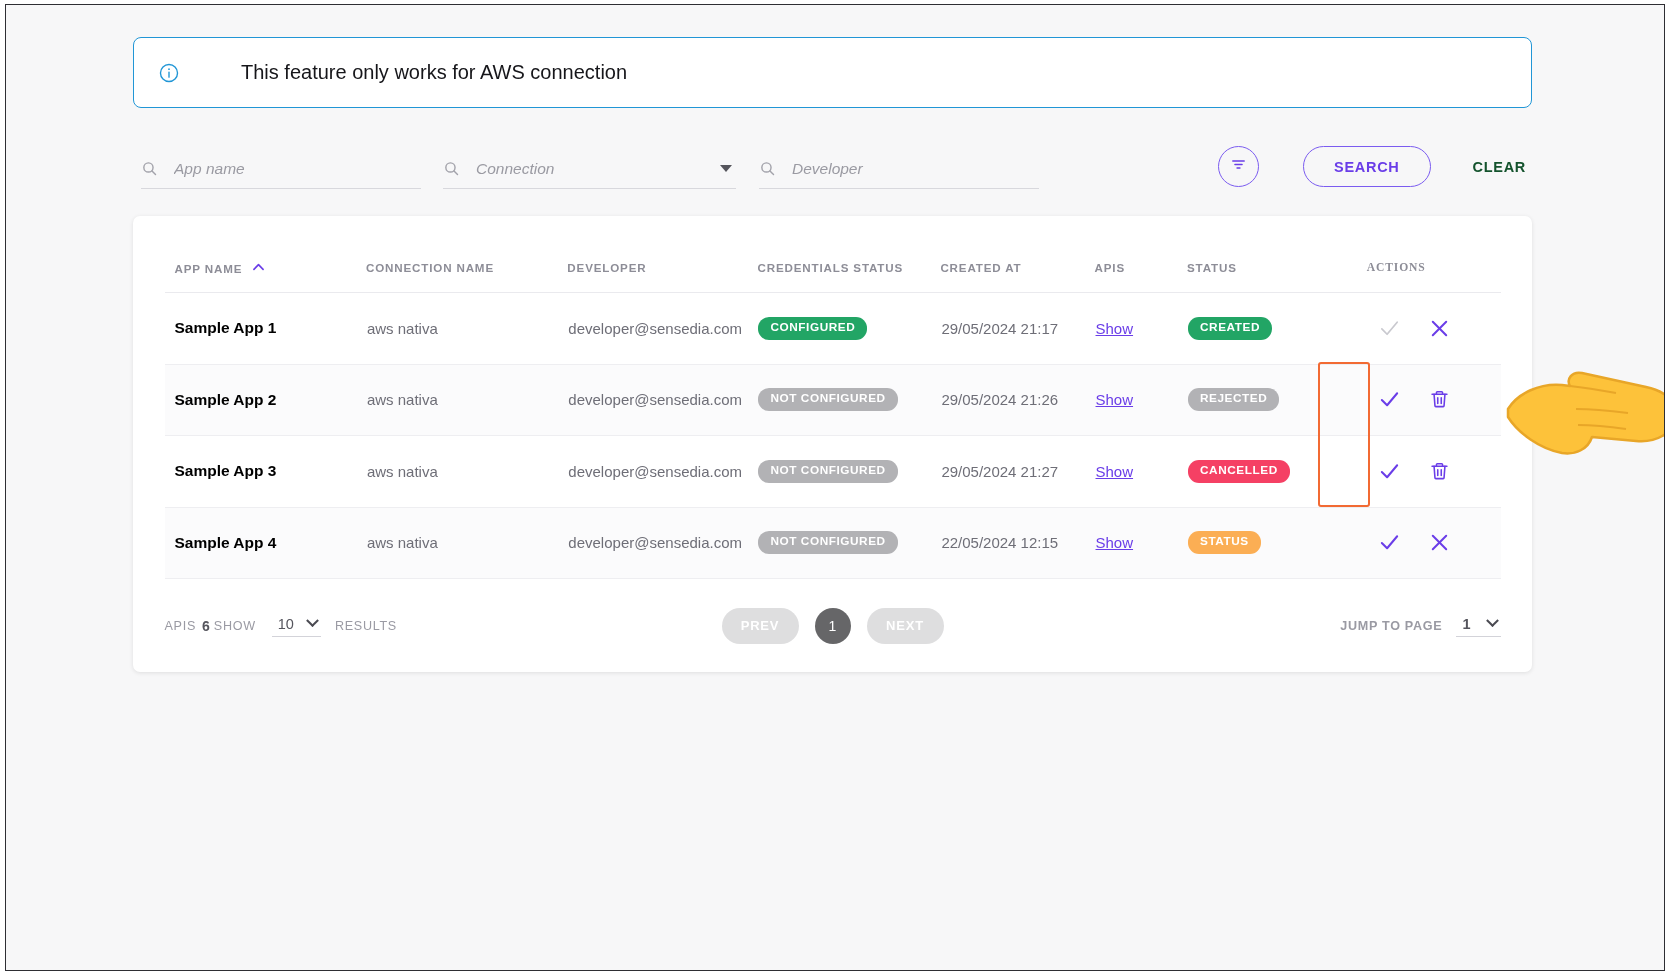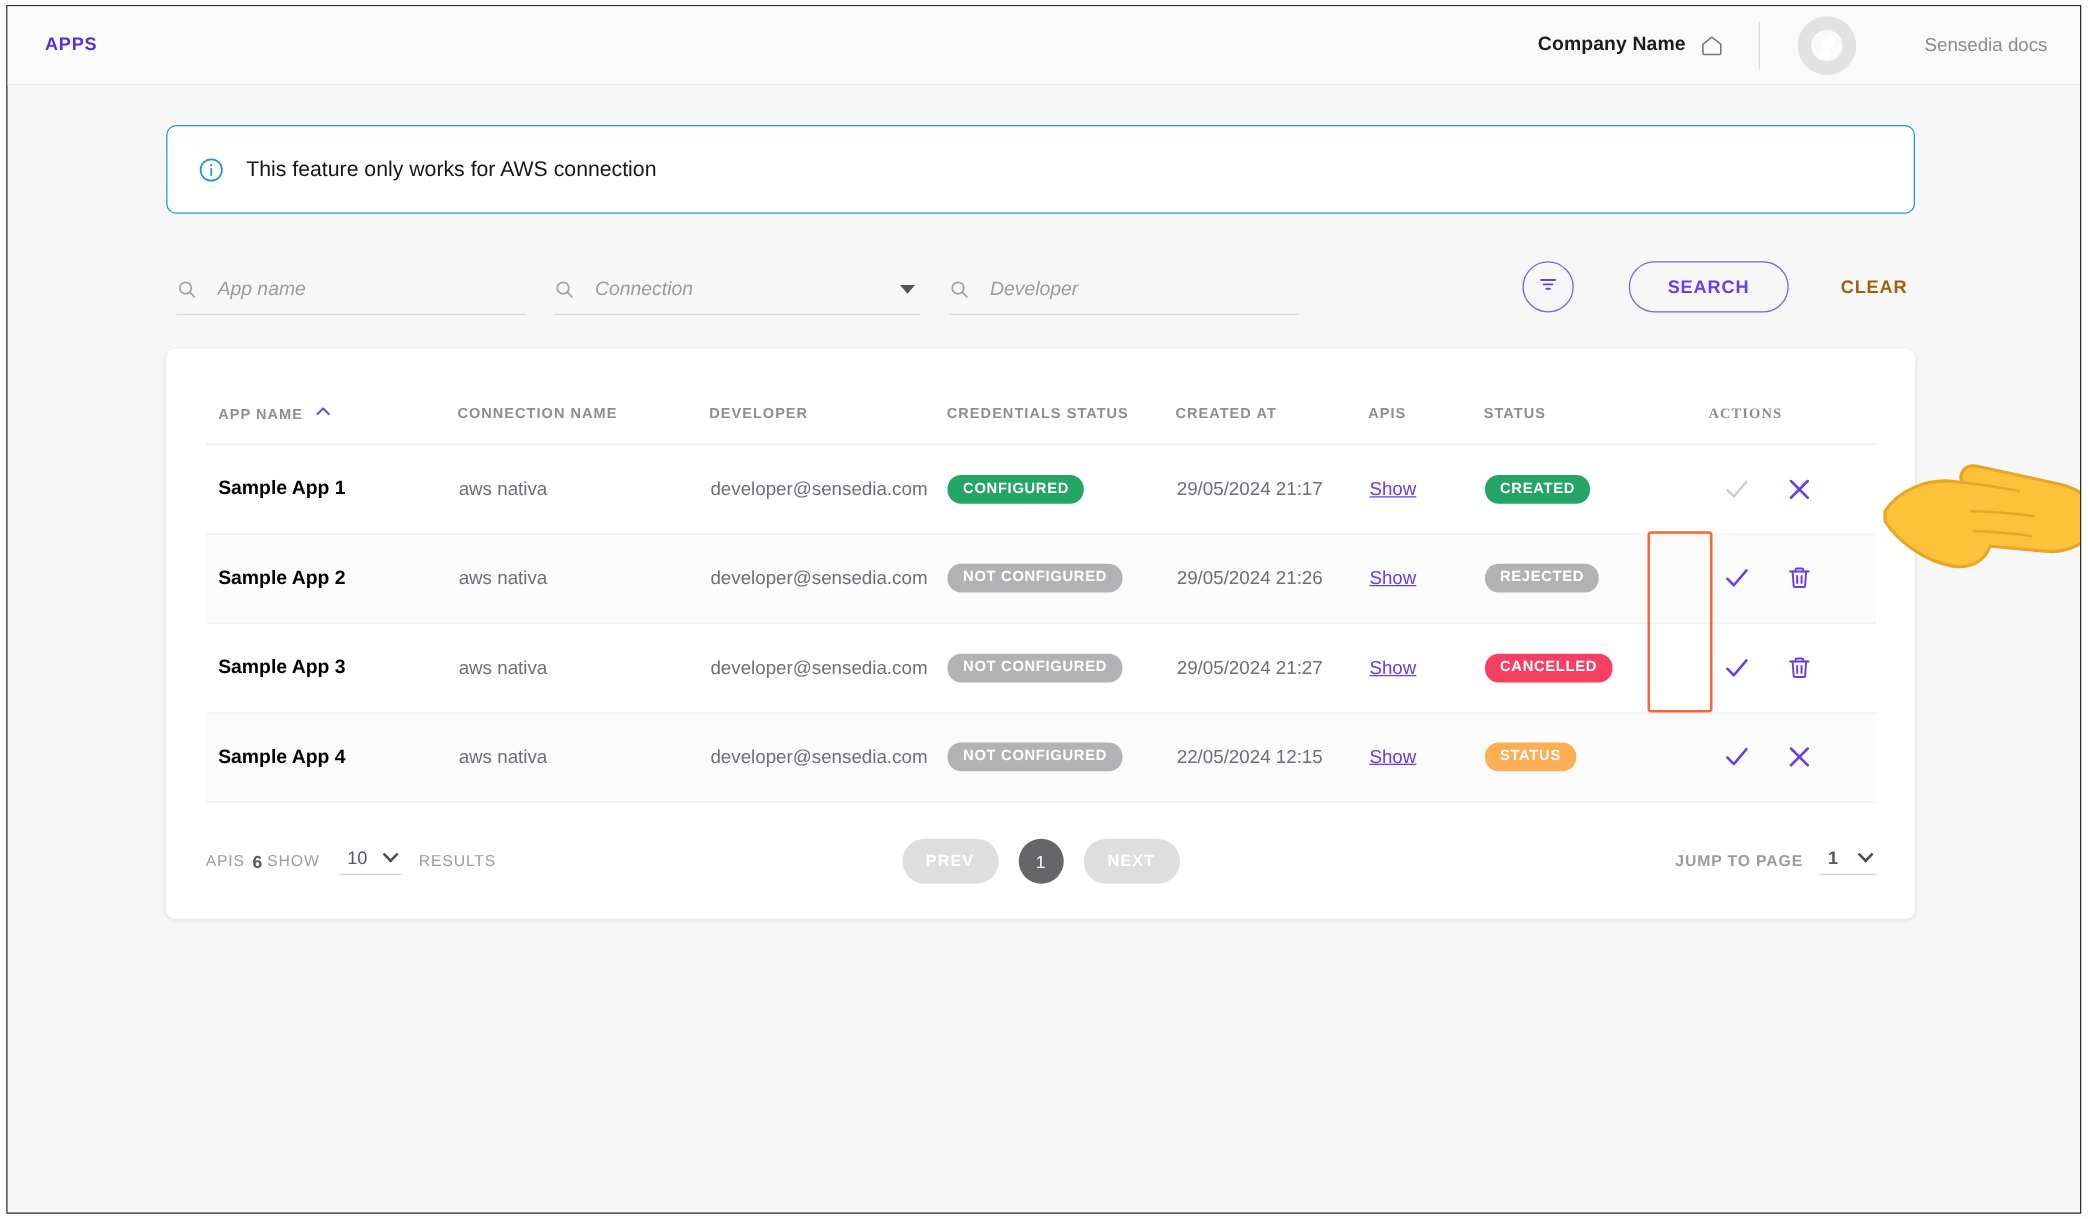--- a/index.html
+++ b/index.html
@@ -82,22 +82,23 @@
     width: 1399px;
     height: 71px;
     background: #ffffff;
     border: 1.6px solid #2196d6;
     border-radius: 8px;
     display: flex; align-items: center;
     padding-left: 24px;
   }
   .banner-icon { display: flex; align-items: center; margin-right: 17px; }
   .banner-text {
-    font-size: 17px;
+    font-size: 20px;
     color: #16161a;
+    margin-left: 44px;
   }
 
   
   .searchrow {
     margin: 35px 0 0 127px;
     width: 1399px;
     display: flex; align-items: flex-end;
     height: 46px;
   }
   .field {
@@ -153,21 +154,21 @@
     font-family: "Liberation Sans", sans-serif;
     cursor: pointer;
     display: flex; align-items: center; justify-content: center;
   }
   .btn-clear {
     margin-left: 36px;
     height: 41px;
     padding: 0 6px;
     border: none;
     background: transparent;
-    color: #a16207;
+    color: #14532d;
     font-size: 14.5px;
     font-weight: bold;
     letter-spacing: 0.7px;
     font-family: "Liberation Sans", sans-serif;
     cursor: pointer;
     display: flex; align-items: center;
   }
 
   
   .card {
@@ -327,40 +328,20 @@
     left: 1490px; top: 352px;
     width: 200px; height: 120px;
     pointer-events: none;
   }
 </style>
 </head>
 <body>
 
 <div class="screen">
 
-  <div class="topbar">
-    <div class="apps-title">APPS</div>
-
-    <div class="topbar-right">
-      <span class="company-name">Company Name</span>
-      <span class="home-icon">
-        <svg width="19" height="19" viewBox="0 0 24 24" fill="none" stroke="#77777f" stroke-width="1.6" stroke-linecap="round" stroke-linejoin="round">
-          <path d="M3 10.5 12 3.5l9 7V20a1 1 0 0 1-1 1H4a1 1 0 0 1-1-1z"></path>
-        </svg>
-      </span>
-      <span class="vdiv"></span>
-      <span class="brand-logo">
-        <svg class="swoosh" width="26" height="26" viewBox="0 0 32 32">
-          <path d="M22 7c-6 0-10 4-10 9 0 4 3 7 7 7-4 2-9 1-11-3 1 6 6 10 12 10 1-6-2-10-6-11 5 1 9-1 10-6 .3-2 .1-4-2-6z" fill="#ffffff"></path>
-          <circle cx="16" cy="16" r="13" fill="none" stroke="#ffffff" stroke-width="0"></circle>
-        </svg>
-      </span>
-      <span class="docs-link">Sensedia docs</span>
-    </div>
-  </div>
 
   <div class="content">
 
     <div class="banner">
       <span class="banner-icon">
         <svg width="22" height="22" viewBox="0 0 24 24" fill="none" stroke="#2196d6" stroke-width="1.5">
           <circle cx="12" cy="12" r="9.3"></circle>
           <line x1="12" y1="11" x2="12" y2="16.5" stroke-linecap="round"></line>
           <circle cx="12" cy="7.8" r="0.95" fill="#2196d6" stroke="none"></circle>
         </svg>

